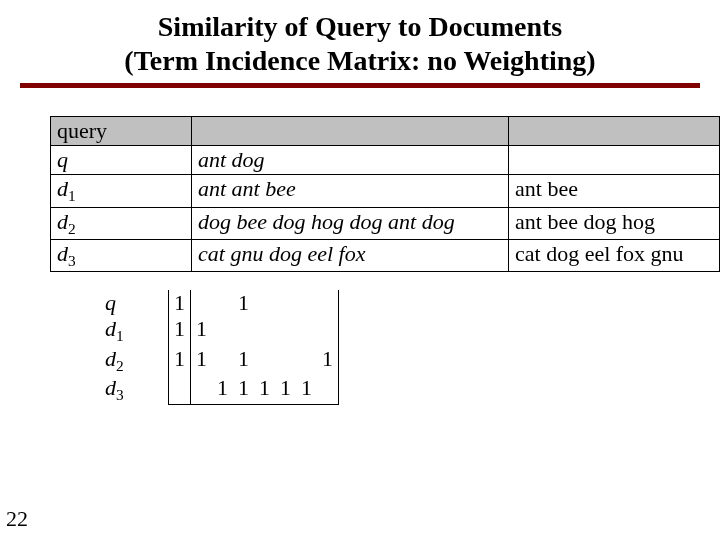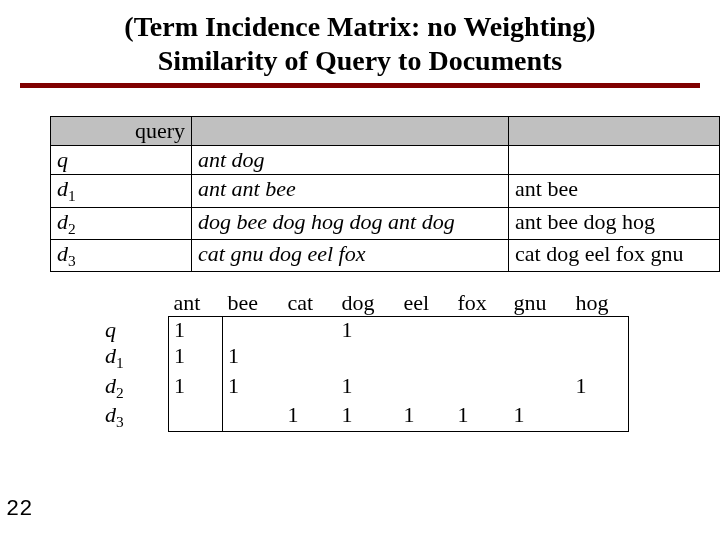--- a/index.html
+++ b/index.html
@@ -26,21 +26,21 @@
 .table1 {
   margin: 28px 0 0 50px;
   border-collapse: collapse;
   font-size: 22px;
 }
 .table1 td {
   border: 1.5px solid #000;
   padding: 1px 6px;
   vertical-align: baseline;
 }
-.table1 .shaded { background: #c0c0c0; text-align: right; }
+.table1 .shaded { background: #c0c0c0; }
 .col0 { width: 128px; }
 .col1 { width: 304px; font-style: italic; }
 .col2 { width: 198px; }
 .table2-wrap {
   margin: 18px 0 0 100px;
   font-size: 22px;
 }
 .table2 {
   border-collapse: collapse;
 }
@@ -59,31 +59,30 @@
 .c-eel { width: 44px; }
 .c-fox { width: 46px; }
 .c-gnu { width: 52px; }
 .c-hog { width: 48px; }
 .num { font-style: normal; }
 .sub { font-size: 0.7em; vertical-align: sub; font-style: normal; }
 .ital { font-style: italic; }
 .pagenum {
   position: absolute;
   left: 6px;
-  bottom: 18px;
+  bottom: 8px;
   font-size: 22px;
-  font-family: Liberation Mono, monospace;
 }
 </style>
 </head>
 <body>
 
 <div class="title">
+  <div>Similarity of Query to Documents</div>
   <div>(Term Incidence Matrix: no Weighting)</div>
-  <div>Similarity of Query to Documents</div>
 </div>
 <div class="hr"></div>
 
 <table class="table1">
   <tbody>
       <tr>
     <td class="shaded col0">query</td>
     <td class="shaded col1"></td>
     <td class="shaded col2"></td>
   </tr>
@@ -106,31 +105,20 @@
     <td class="col0"><span class="ital">d</span><span class="sub">3</span></td>
     <td class="col1">cat gnu dog eel fox</td>
     <td class="col2">cat dog eel fox gnu</td>
   </tr>
 </tbody>
   </table>
 
 <div class="table2-wrap">
 <table class="table2">
   <tbody>
-        <tr class="hdr">
-    <td class="rowlbl"></td>
-    <td class="c-ant border-bottom">ant</td>
-    <td class="c-bee border-bottom">bee</td>
-    <td class="c-cat border-bottom">cat</td>
-    <td class="c-dog border-bottom">dog</td>
-    <td class="c-eel border-bottom">eel</td>
-    <td class="c-fox border-bottom">fox</td>
-    <td class="c-gnu border-bottom">gnu</td>
-    <td class="c-hog border-bottom">hog</td>
-  </tr>
   <tr>
     <td class="rowlbl border-right">q</td>
     <td class="num border-right">1</td>
     <td class="num"></td>
     <td class="num"></td>
     <td class="num">1</td>
     <td class="num"></td>
     <td class="num"></td>
     <td class="num"></td>
     <td class="num border-right"></td>

